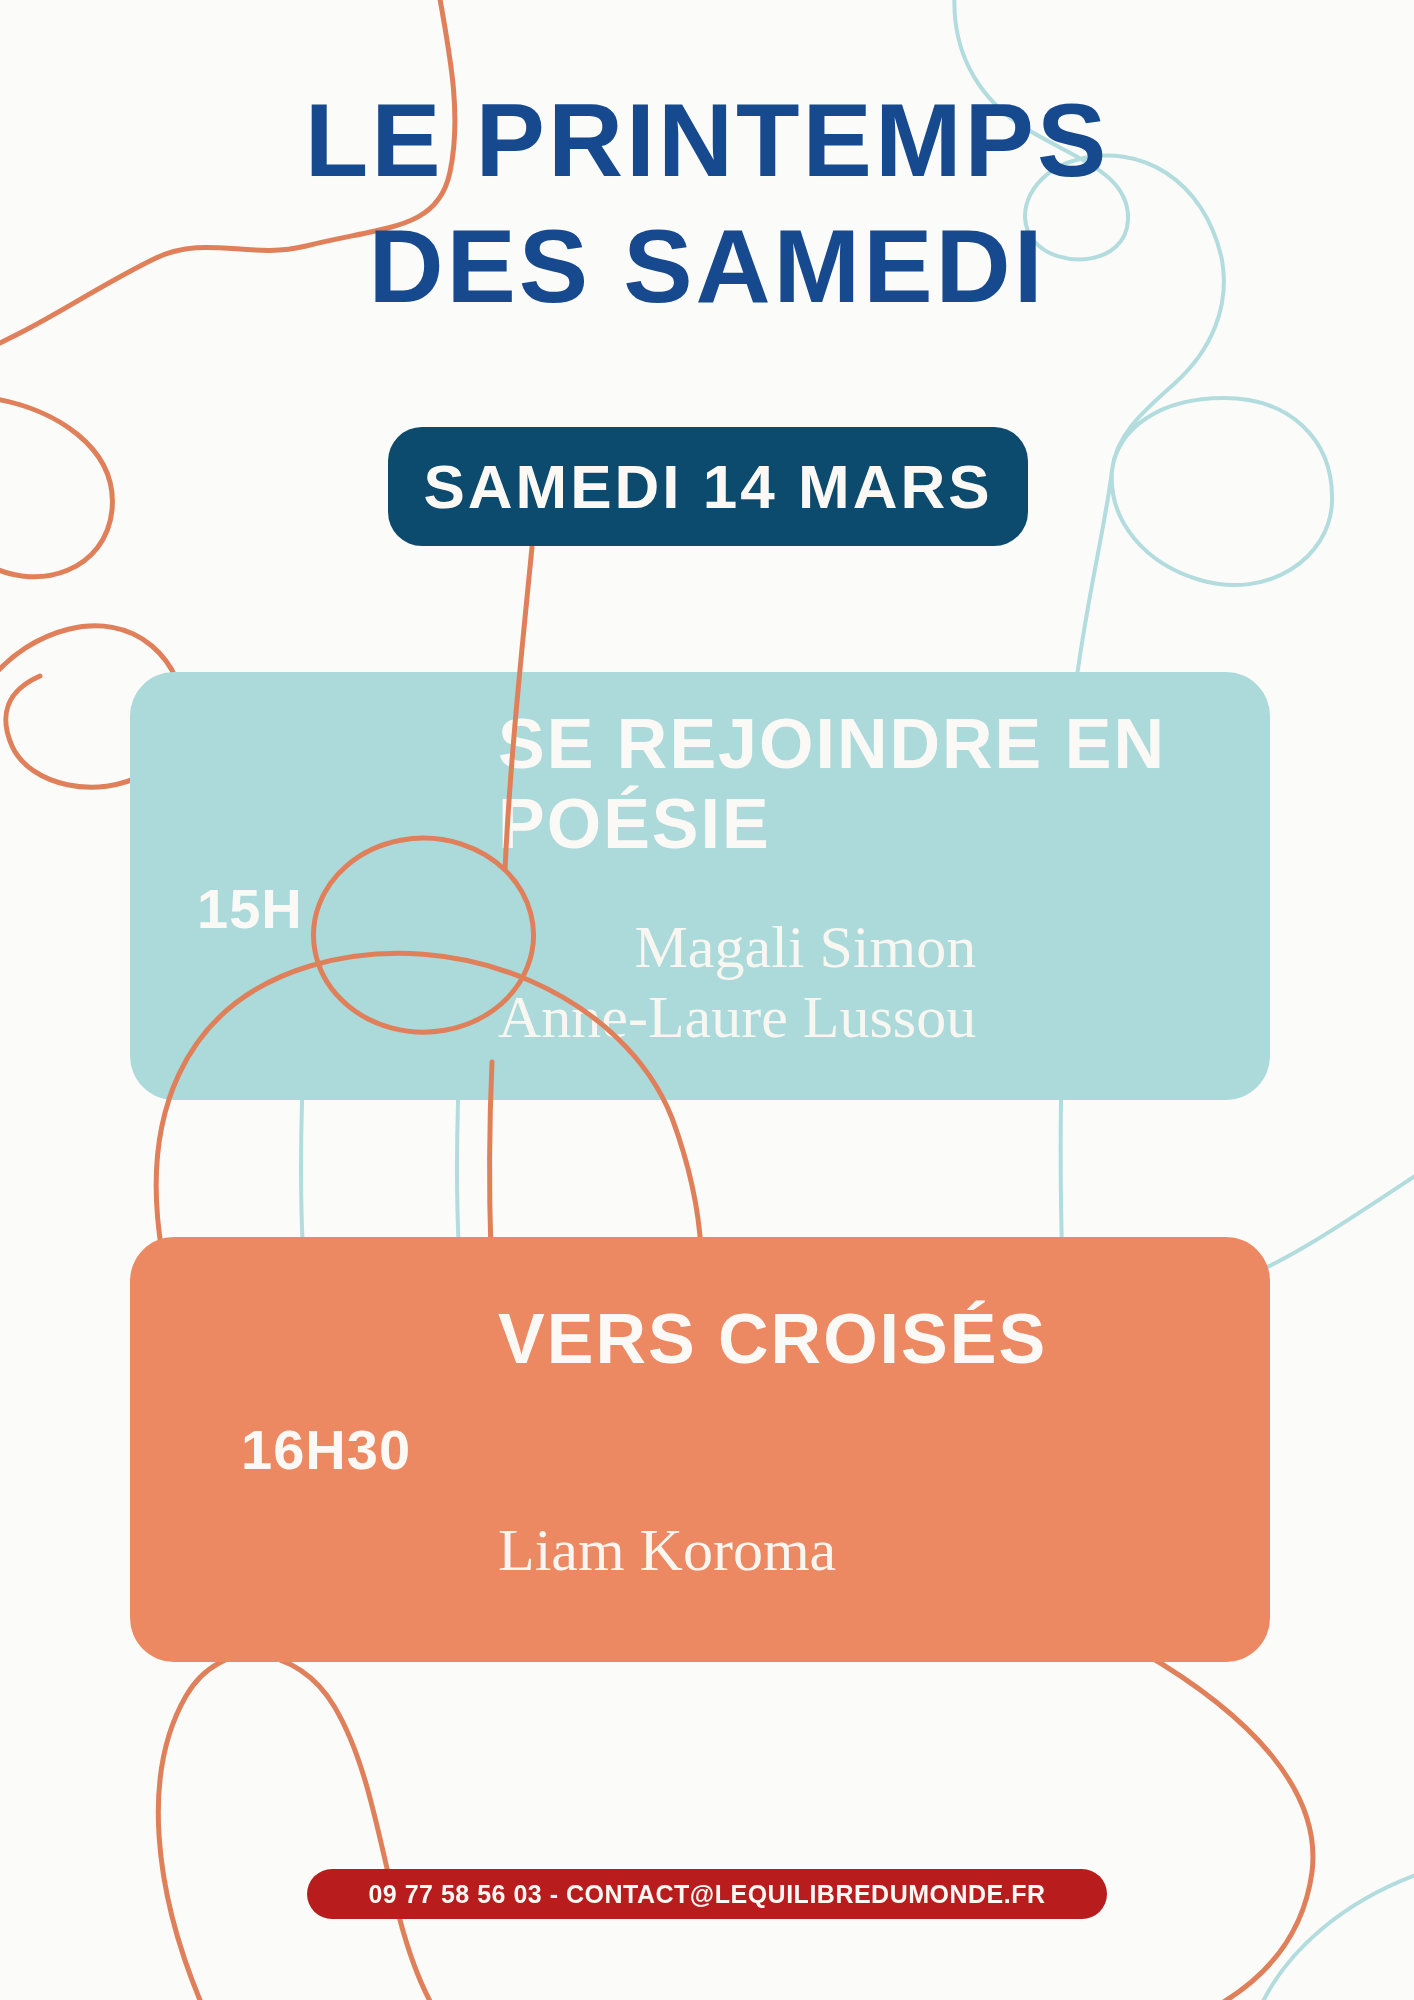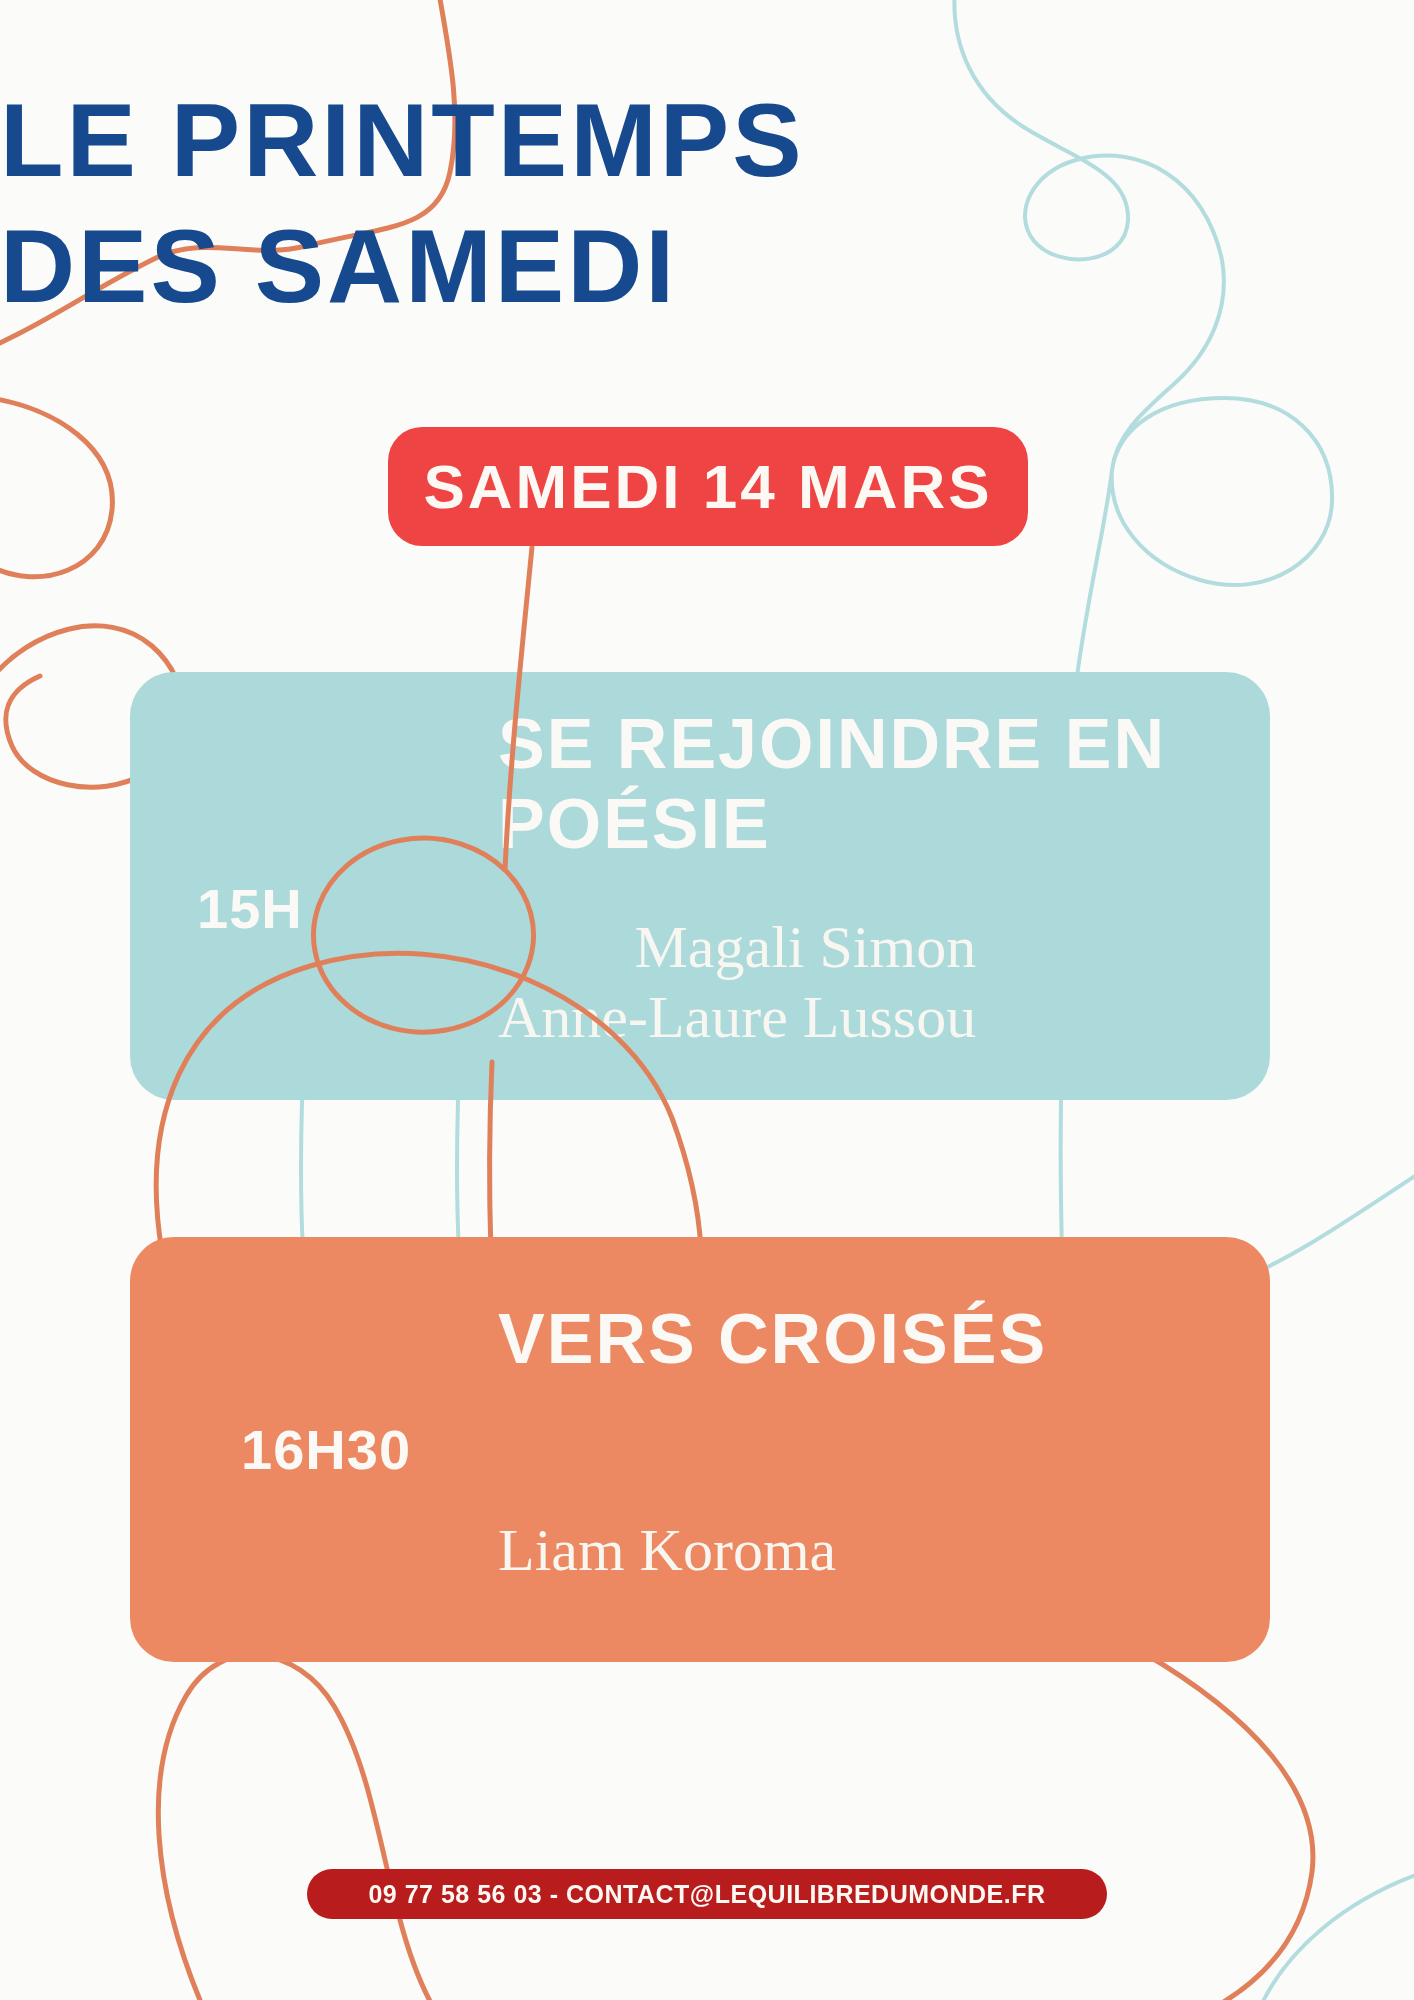--- a/index.html
+++ b/index.html
@@ -5,27 +5,27 @@
   html,body{margin:0;padding:0;}
   body{width:1414px;height:2000px;font-family:"Liberation Sans",sans-serif;}
   .page{position:relative;width:1414px;height:2000px;background:#FBFBF9;overflow:hidden;}
 
   
   .deco{position:absolute;left:0;top:0;width:1414px;height:2000px;pointer-events:none;}
   .deco-under{z-index:0;}
   .deco-mid{z-index:2;}
 
   
-  .title{position:absolute;top:78px;left:0;width:100%;text-align:left;
+  .title{position:absolute;top:78px;left:0;width:100%;text-align:center;
          color:#17498F;font-weight:800;font-size:104px;line-height:1.21;
          letter-spacing:3px;z-index:4;}
 
   
   .date-badge{position:absolute;left:388px;top:427px;width:640px;height:119px;
-              background:#ef4444;border-radius:34px;display:flex;align-items:center;
+              background:#0c4a6e;border-radius:34px;display:flex;align-items:center;
               justify-content:center;z-index:4;}
   .date-badge span{color:#FCF9F4;font-weight:800;font-size:62px;letter-spacing:3px;white-space:nowrap;}
 
   
   .card{position:absolute;left:130px;width:1140px;border-radius:44px;}
   .card-teal{top:672px;height:428px;background:#ACD9DA;z-index:1;}
   .card-orange{top:1237px;height:425px;background:#EC8962;z-index:3;}
 
   .event-time{position:absolute;left:67px;color:#FBF9F5;font-weight:800;font-size:56px;
               letter-spacing:1px;white-space:nowrap;}

